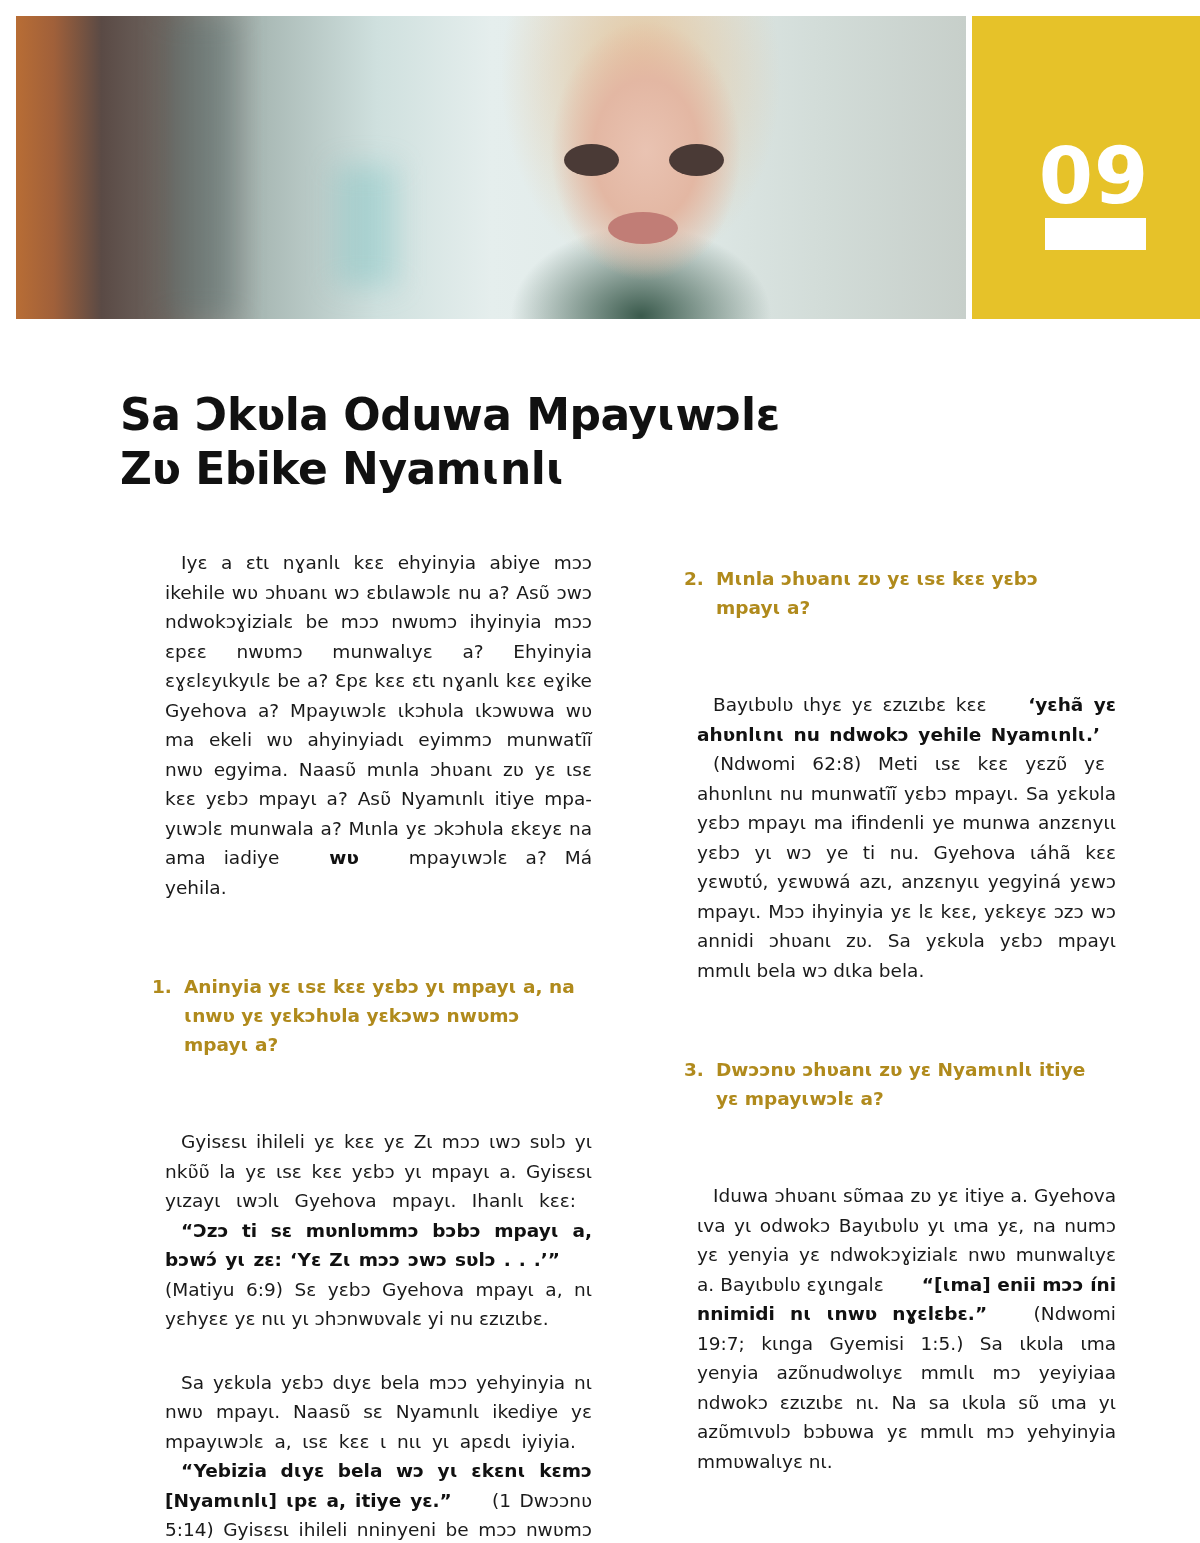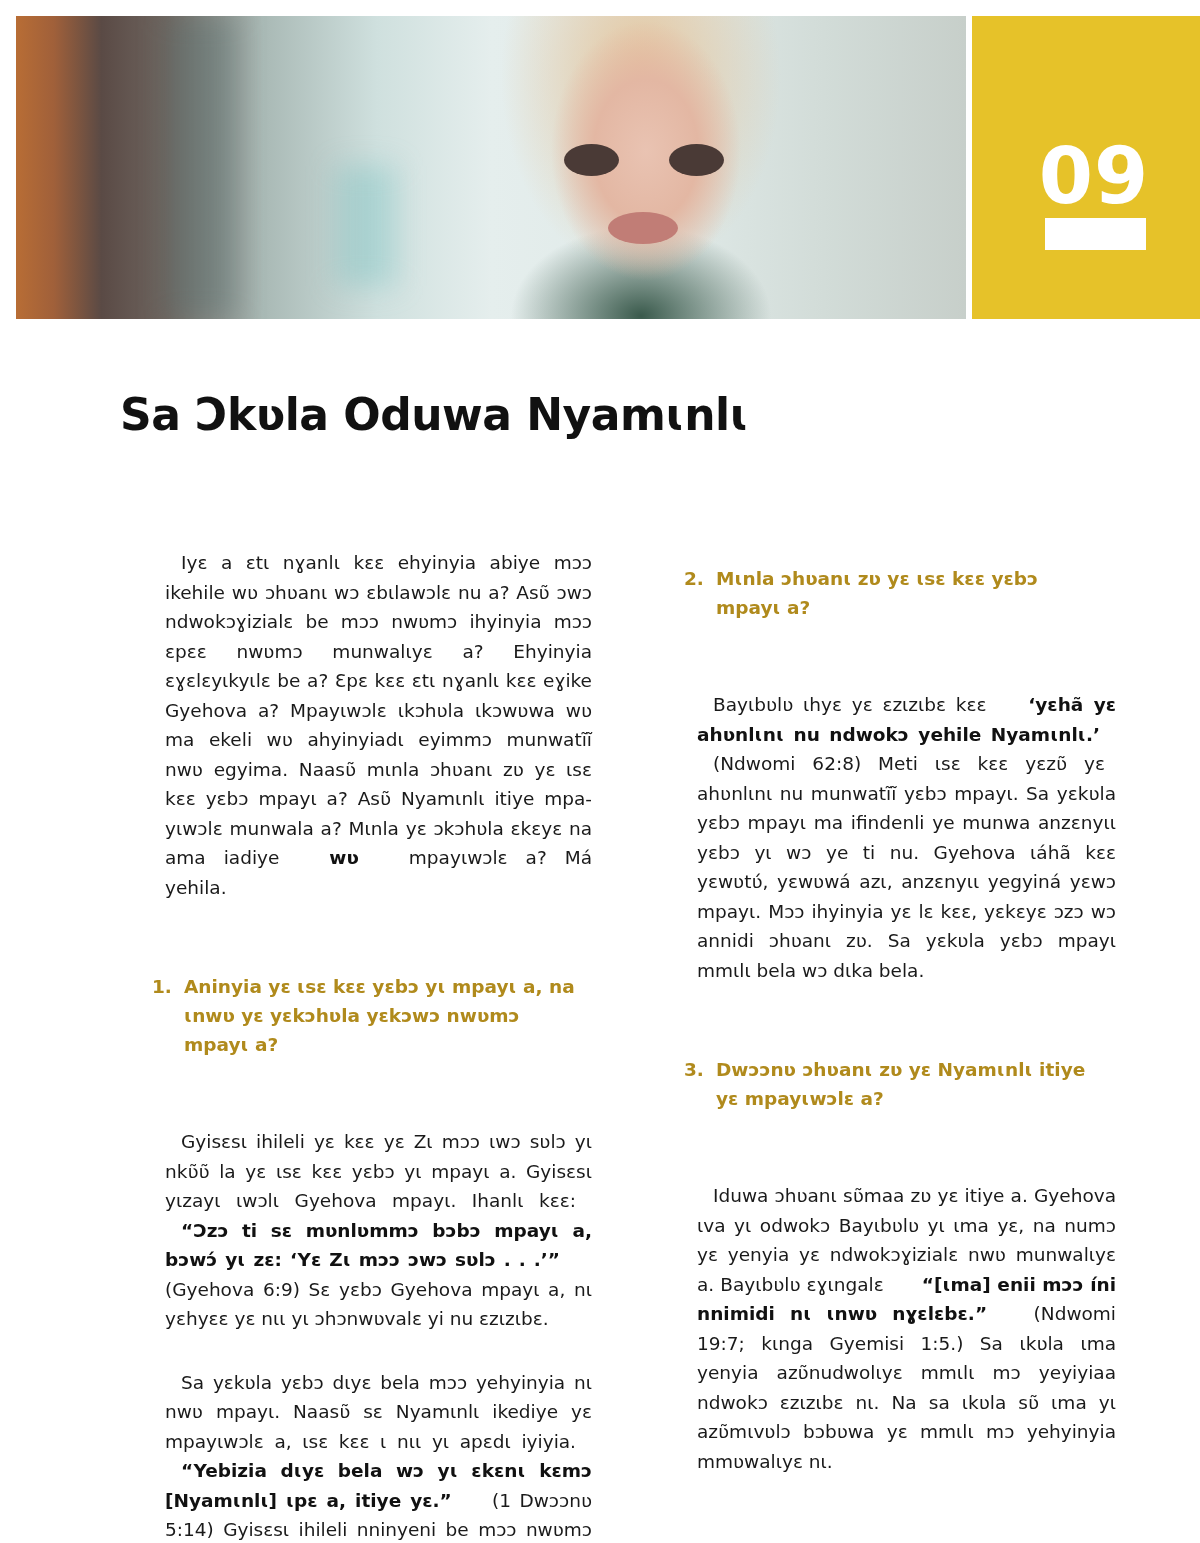--- a/index.html
+++ b/index.html
@@ -71,31 +71,32 @@
   <div class="eye" style="left:653px; top:128px;"></div>
   <div class="mouth"></div>
 </div>
 
 <div class="chapter-box">
   <div class="chapter-number">09</div>
   <div class="chapter-rule"></div>
 </div>
 
 <h1 class="page-title">
-  <span>Sa Ɔkʋla Oduwa Nyamɩnlɩ</span><br>
+  <span>Sa Ɔkʋla Oduwa Mpayɩwɔlɛ</span><br>
+  <span>Zʋ Ebike Nyamɩnlɩ</span>
 </h1>
 
 <div class="column col-left">
   <p class="intro-para"><span>Iyɛ a ɛtɩ nɣanlɩ kɛɛ ehyinyia abiye mɔɔ ikehile wʋ ɔhʋanɩ wɔ ɛbɩlawɔlɛ nu a? Asʋ̃ ɔwɔ ndwokɔɣizia­lɛ be mɔɔ nwʋmɔ ihyinyia mɔɔ ɛpɛɛ nwʋmɔ mu­nwalɩyɛ a? Ehyinyia ɛɣɛlɛyɩkyɩlɛ be a? Ɛpɛ kɛɛ ɛtɩ nɣanlɩ kɛɛ eɣike Gyehova a? Mpayɩwɔlɛ ɩkɔhʋla ɩkɔwʋwa wʋ ma ekeli wʋ ahyinyiadɩ eyimmɔ mu­nwatĩĩ nwʋ egyima. Naasʋ̃ mɩnla ɔhʋanɩ zʋ yɛ ɩsɛ kɛɛ yɛbɔ mpayɩ a? Asʋ̃ Nyamɩnlɩ itiye mpa­yɩwɔlɛ munwala a? Mɩnla yɛ ɔkɔhʋla ɛkɛyɛ na ama iadiye </span><b>wʋ</b><span> mpayɩwɔlɛ a? Má yehila.</span></p>
 
   <div class="question">
     <span class="q-num">1.</span>
     <span class="q-text">Aninyia yɛ ɩsɛ kɛɛ yɛbɔ yɩ mpayɩ a, na ɩnwʋ yɛ yɛkɔhʋla yɛkɔwɔ nwʋmɔ mpayɩ a?</span>
   </div>
-  <p class="body-para"><span>Gyisɛsɩ ihileli yɛ kɛɛ yɛ Zɩ mɔɔ ɩwɔ sʋlɔ yɩ nkʋ̃ʋ̃ la yɛ ɩsɛ kɛɛ yɛbɔ yɩ mpayɩ a. Gyisɛsɩ yɩzayɩ ɩwɔlɩ Gyehova mpayɩ. Ihanlɩ kɛɛ: </span><b>“Ɔzɔ ti sɛ mʋnlʋmmɔ bɔbɔ mpayɩ a, bɔwɔ́ yɩ zɛ: ‘Yɛ Zɩ mɔɔ ɔwɔ sʋlɔ . . .’”</b><span> (Gyehova 6:9) Sɛ yɛbɔ Gyeho­va mpayɩ a, nɩ yɛhyɛɛ yɛ nɩɩ yɩ ɔhɔnwʋvalɛ yi nu ɛzɩzɩbɛ.</span></p>
+  <p class="body-para"><span>Gyisɛsɩ ihileli yɛ kɛɛ yɛ Zɩ mɔɔ ɩwɔ sʋlɔ yɩ nkʋ̃ʋ̃ la yɛ ɩsɛ kɛɛ yɛbɔ yɩ mpayɩ a. Gyisɛsɩ yɩzayɩ ɩwɔlɩ Gyehova mpayɩ. Ihanlɩ kɛɛ: </span><b>“Ɔzɔ ti sɛ mʋnlʋmmɔ bɔbɔ mpayɩ a, bɔwɔ́ yɩ zɛ: ‘Yɛ Zɩ mɔɔ ɔwɔ sʋlɔ . . .’”</b><span> (Matiyu 6:9) Sɛ yɛbɔ Gyeho­va mpayɩ a, nɩ yɛhyɛɛ yɛ nɩɩ yɩ ɔhɔnwʋvalɛ yi nu ɛzɩzɩbɛ.</span></p>
   <p class="body-para"><span>Sa yɛkʋla yɛbɔ dɩyɛ bela mɔɔ yehyinyia nɩ nwʋ mpayɩ. Naasʋ̃ sɛ Nyamɩnlɩ ikediye yɛ mpayɩwɔ­lɛ a, ɩsɛ kɛɛ ɩ nɩɩ yɩ apɛdɩ iyiyia. </span><b>“Yebizia dɩyɛ bela wɔ yɩ ɛkɛnɩ kɛmɔ [Nyamɩnlɩ] ɩpɛ a, itiye yɛ.”</b><span> (1 Dwɔɔnʋ 5:14) Gyisɛsɩ ihileli nninyeni be mɔɔ nwʋmɔ ihyinyia mɔɔ sa yɛkʋla yɛbɔ nwʋmɔ mpayɩ. (Kɩnga Matiyu 6:9-13.) Sɛ yɛbɔɔ mpayɩ a, íni kɛɛ yɛma yɛ ɛɣɛɛlɛ ifi kɛɛ yɛkɛla Nyamɩnlɩ asɩ na yɛaziã yɩ kɛɛ ɩwʋwá mmenii mvʋlɔ.</span></p>
 </div>
 
 <div class="column col-right">
   <div class="question">
     <span class="q-num">2.</span>
     <span class="q-text">Mɩnla ɔhʋanɩ zʋ yɛ ɩsɛ kɛɛ yɛbɔ mpayɩ a?</span>
   </div>
   <p class="body-para"><span>Bayɩbʋlʋ ɩhyɛ yɛ ɛzɩzɩbɛ kɛɛ </span><b>‘yɛhã yɛ ahʋnlɩnɩ nu ndwokɔ yehile Nyamɩnlɩ.’</b><span> (Ndwomi 62:8) Meti ɩsɛ kɛɛ yɛzʋ̃ yɛ ahʋnlɩnɩ nu munwatĩĩ yɛbɔ mpayɩ. Sa yɛkʋla yɛbɔ mpayɩ ma ifindenli ye munwa anzɛnyɩɩ yɛbɔ yɩ wɔ ye ti nu. Gyeho­va ɩáhã kɛɛ yɛwʋtʋ́, yɛwʋwá azɩ, anzɛnyɩɩ ye­gyiná yɛwɔ mpayɩ. Mɔɔ ihyinyia yɛ lɛ kɛɛ, yɛkɛyɛ ɔzɔ wɔ annidi ɔhʋanɩ zʋ. Sa yɛkʋla yɛbɔ mpayɩ mmɩlɩ bela wɔ dɩka bela.</span></p>
 

